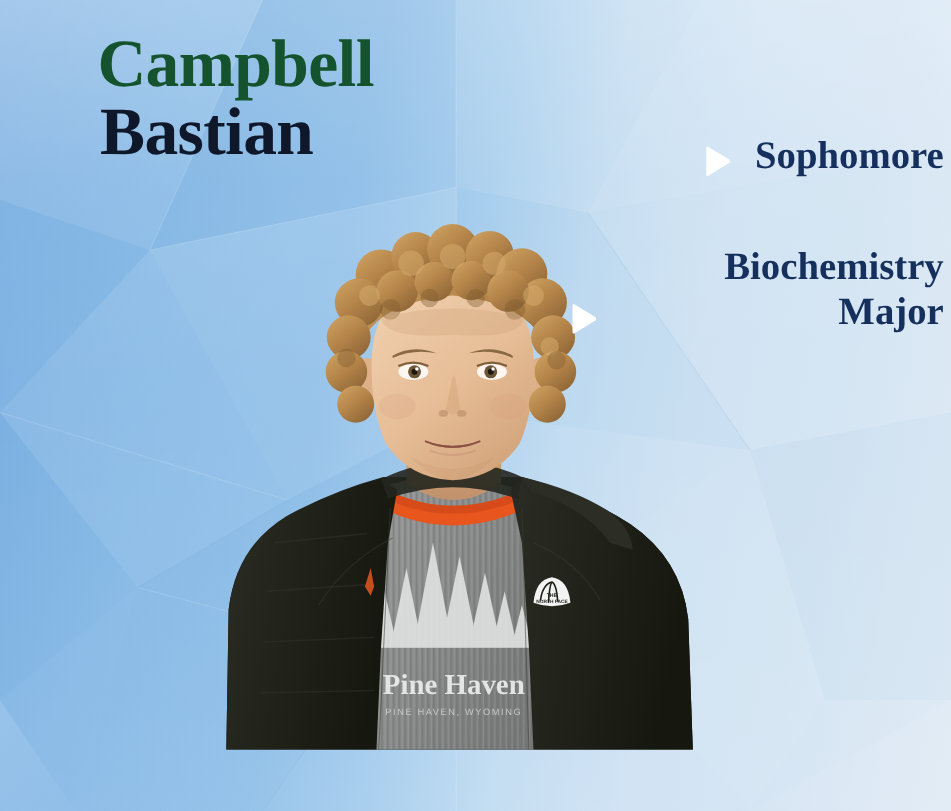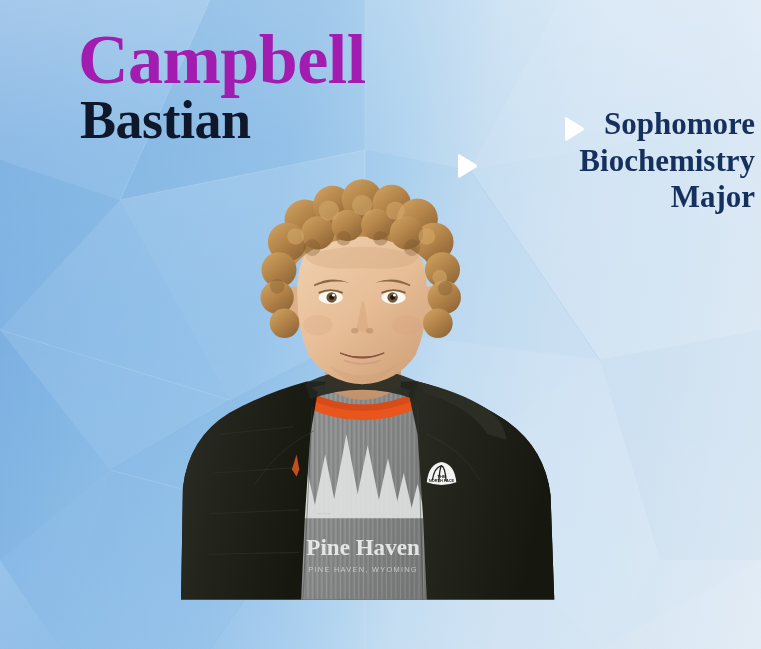--- a/index.html
+++ b/index.html
@@ -49,23 +49,23 @@
   
   .name-block {
     position: absolute;
     left: 78px;
     top: 26px;
     z-index: 6;
   }
   .name-first {
     font-family: "Liberation Serif", serif;
     font-weight: bold;
-    font-size: 70px;
+    font-size: 54px;
     line-height: 0.96;
-    color: #a21caf;
+    color: #14532d;
     letter-spacing: -0.5px;
     margin: 0;
     white-space: nowrap;
   }
   .name-last {
     font-family: "Liberation Serif", serif;
     font-weight: bold;
     font-size: 54px;
     line-height: 1.0;
     color: #0f172a;
@@ -81,22 +81,23 @@
     right: 6px;
     top: 106px;
     width: 300px;
     z-index: 6;
   }
   .fact {
     display: flex;
     align-items: flex-start;
     justify-content: flex-end;
     gap: 18px;
-  }
-  .fact:last-child { margin-bottom: 0; }
+    margin-bottom: 52px;
+  }
+  .fact:last-child { margin-bottom: 0; align-items: flex-end; }
   .bullet {
     flex: 0 0 auto;
     margin-top: 10px;
   }
   .bullet svg { display: block; }
   .fact-text {
     font-family: "Liberation Serif", serif;
     font-weight: bold;
     font-size: 31px;
     line-height: 1.18;

